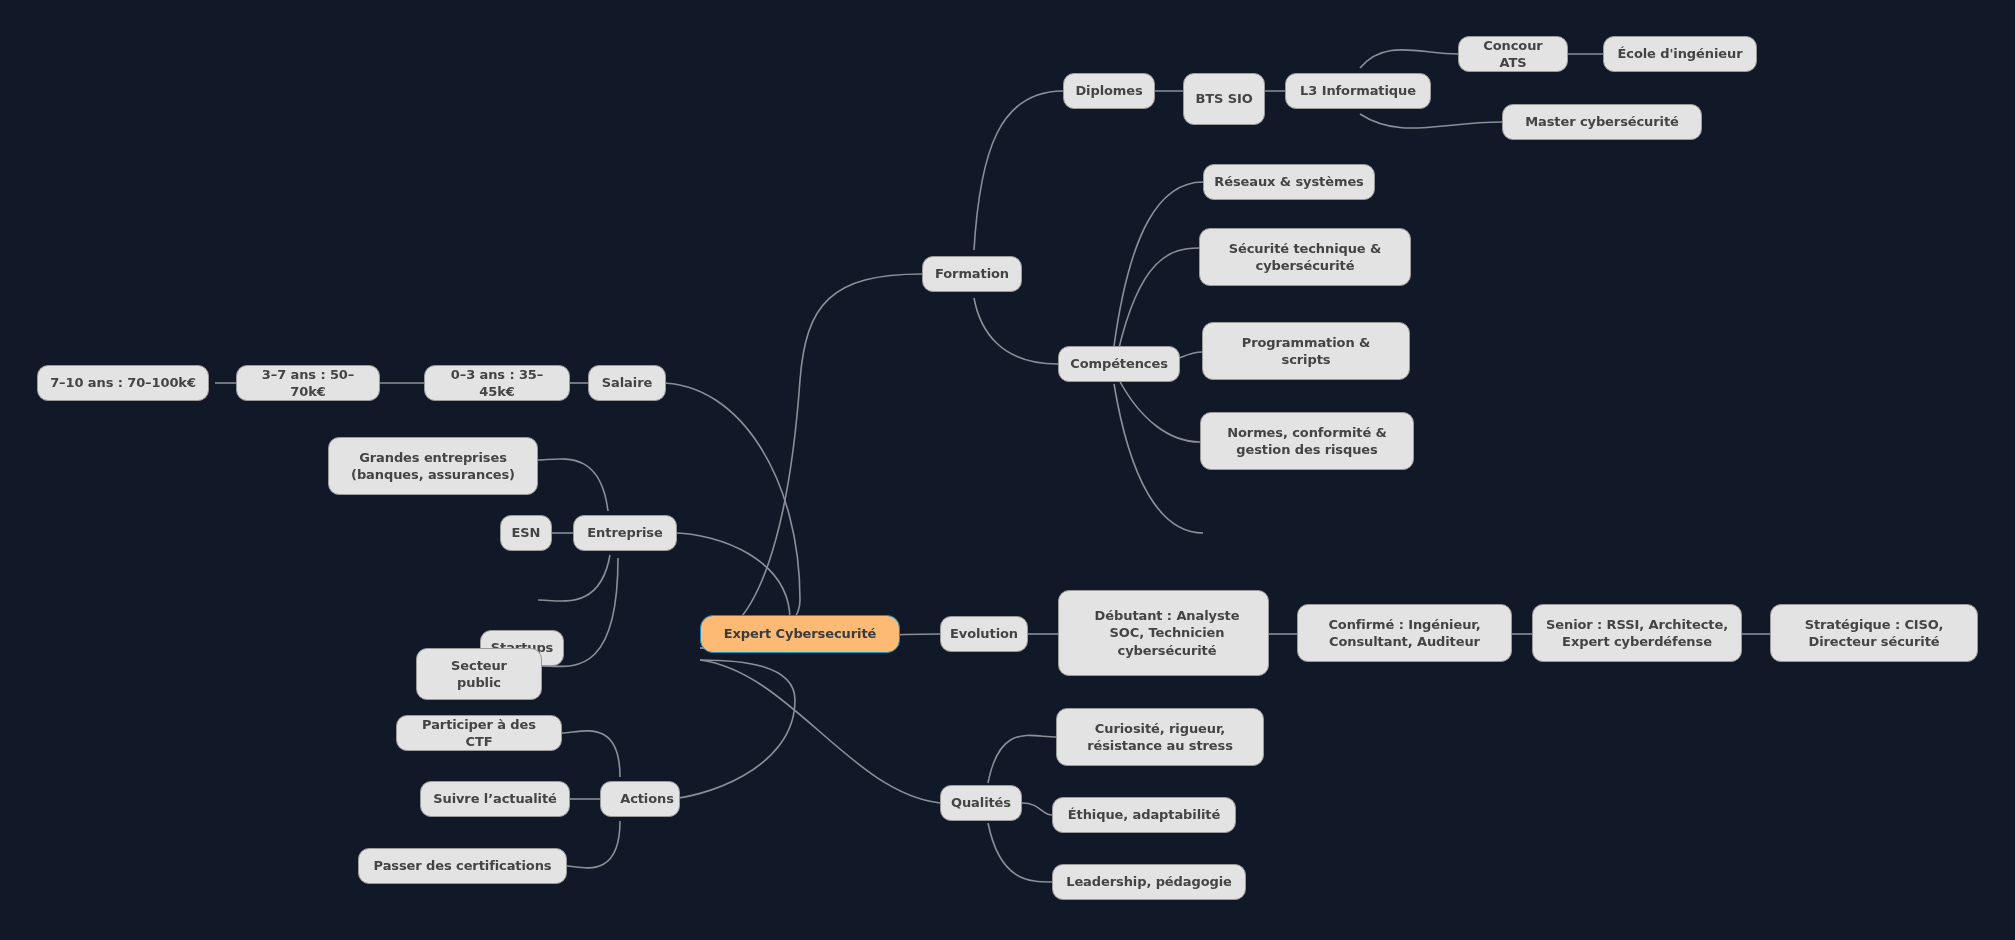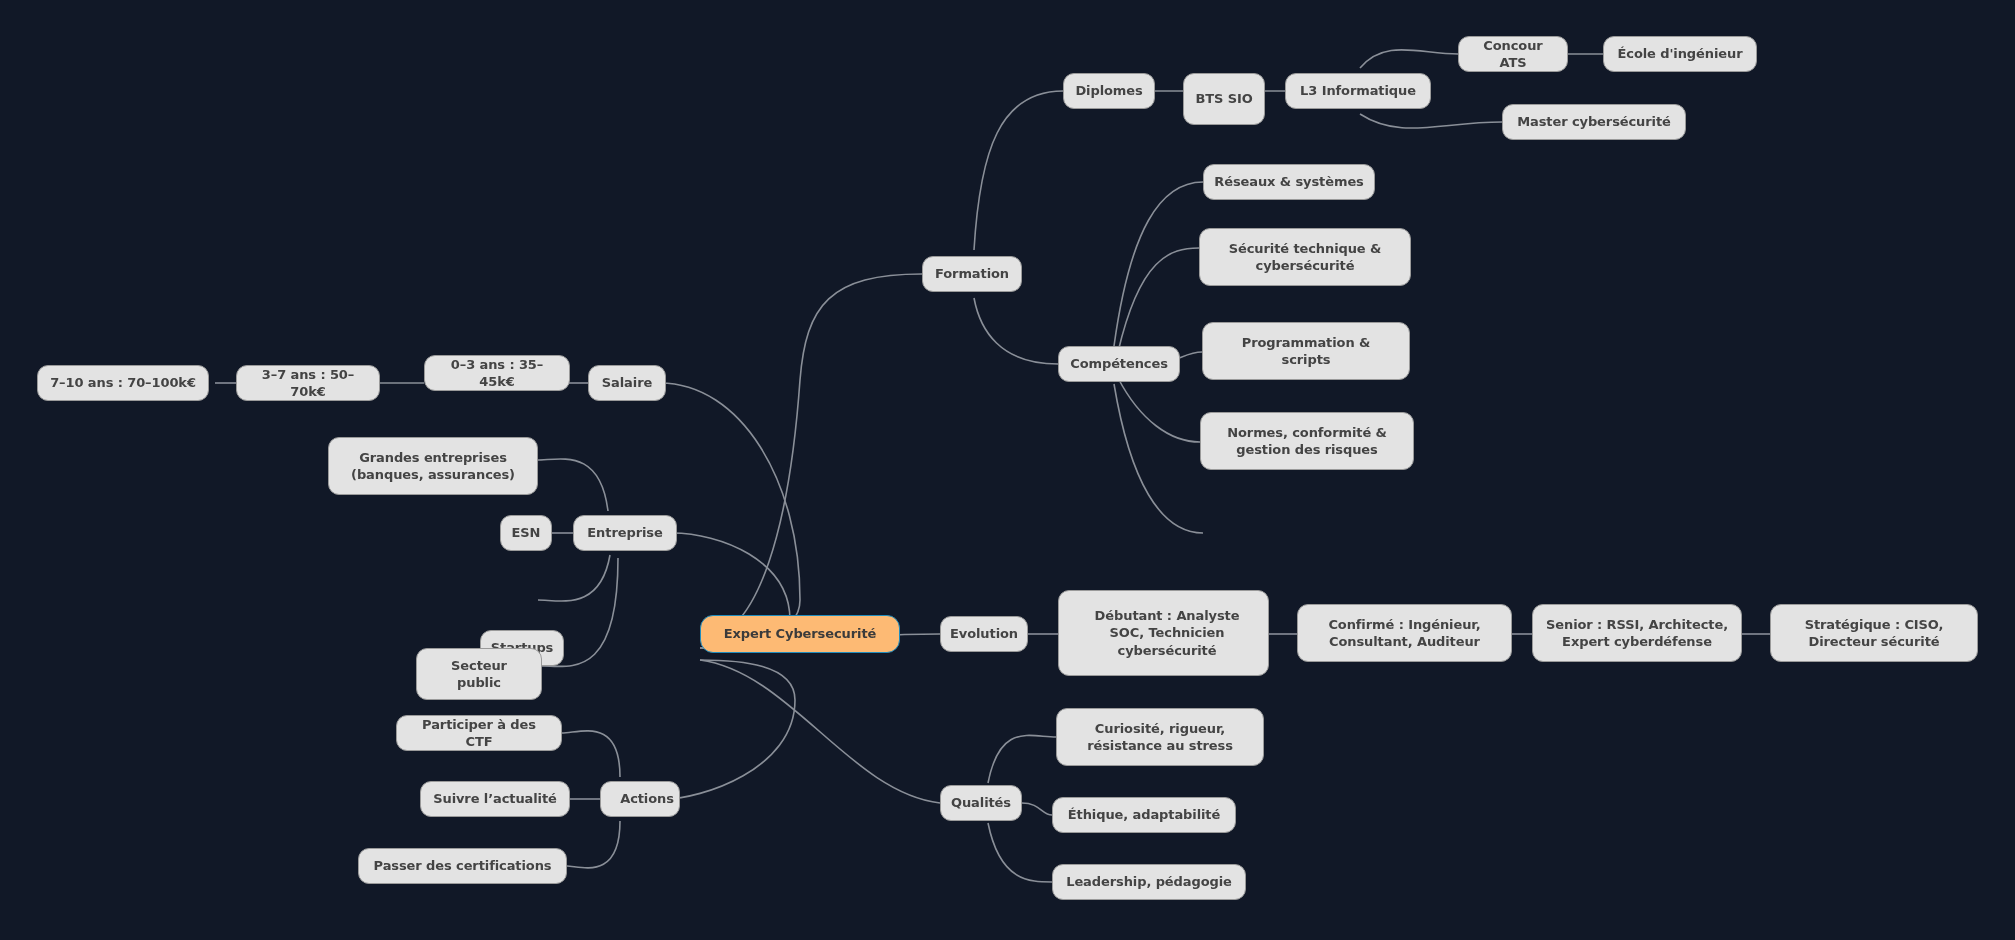--- a/index.html
+++ b/index.html
@@ -104,21 +104,21 @@
   </svg>
 
   <div class="node root" style="left:700px; top:634px; width:200px; height:38px; transform:translate(-0px,-19px);">Expert Cybersecurité</div>
 
   <div class="node" style="left:922px; top:256px; width:100px; height:36px;">Formation</div>
   <div class="node" style="left:1063px; top:73px; width:92px; height:36px;">Diplomes</div>
   <div class="node" style="left:1183px; top:73px; width:82px; height:52px;">BTS SIO</div>
   <div class="node" style="left:1285px; top:73px; width:146px; height:36px;">L3 Informatique</div>
   <div class="node" style="left:1458px; top:36px; width:110px; height:36px;">Concour ATS</div>
   <div class="node" style="left:1603px; top:36px; width:154px; height:36px;">École d'ingénieur</div>
-  <div class="node" style="left:1502px; top:104px; width:184px; height:36px;">Master cybersécurité</div>
+  <div class="node" style="left:1502px; top:104px; width:200px; height:36px;">Master cybersécurité</div>
 
   <div class="node" style="left:1058px; top:346px; width:122px; height:36px;">Compétences</div>
   <div class="node" style="left:1203px; top:164px; width:172px; height:36px;">Réseaux &amp; systèmes</div>
   <div class="node" style="left:1199px; top:228px; width:212px; height:58px;">Sécurité technique &amp;
 cybersécurité</div>
   <div class="node" style="left:1202px; top:322px; width:208px; height:58px;">Programmation &amp;
 scripts</div>
   <div class="node" style="left:1200px; top:412px; width:214px; height:58px;">Normes, conformité &amp;
 gestion des risques</div>
 
@@ -133,21 +133,21 @@
   <div class="node" style="left:1770px; top:604px; width:208px; height:58px;">Stratégique : CISO,
 Directeur sécurité</div>
 
   <div class="node" style="left:940px; top:785px; width:82px; height:36px;">Qualités</div>
   <div class="node" style="left:1056px; top:708px; width:208px; height:58px;">Curiosité, rigueur,
 résistance au stress</div>
   <div class="node" style="left:1052px; top:797px; width:184px; height:36px;">Éthique, adaptabilité</div>
   <div class="node" style="left:1052px; top:864px; width:194px; height:36px;">Leadership, pédagogie</div>
 
   <div class="node" style="left:588px; top:365px; width:78px; height:36px;">Salaire</div>
-  <div class="node" style="left:424px; top:355px; width:146px; height:36px;">0–3 ans : 35–45k€</div>
+  <div class="node" style="left:424px; top:365px; width:146px; height:36px;">0–3 ans : 35–45k€</div>
   <div class="node" style="left:236px; top:365px; width:144px; height:36px;">3–7 ans : 50–70k€</div>
   <div class="node" style="left:37px; top:365px; width:172px; height:36px;">7–10 ans : 70–100k€</div>
 
   <div class="node" style="left:573px; top:515px; width:104px; height:36px;">Entreprise</div>
   <div class="node" style="left:328px; top:437px; width:210px; height:58px;">Grandes entreprises
 (banques, assurances)</div>
   <div class="node" style="left:500px; top:515px; width:52px; height:36px;">ESN</div>
   <div class="node" style="left:480px; top:582px; width:84px; height:36px;margin-top:48px;">Startups</div>
   <div class="node" style="left:416px; top:648px; width:126px; height:52px;">Secteur public</div>
 

